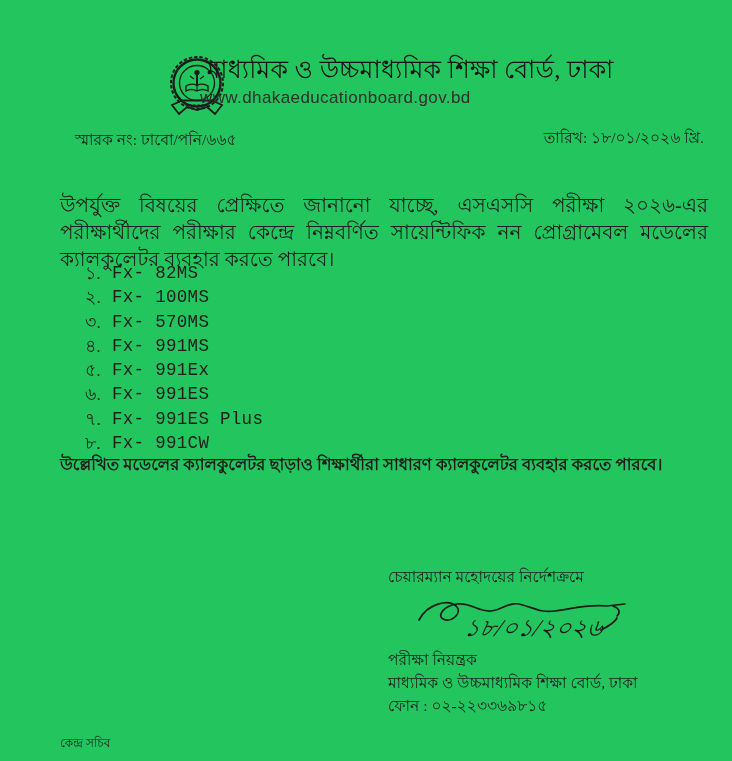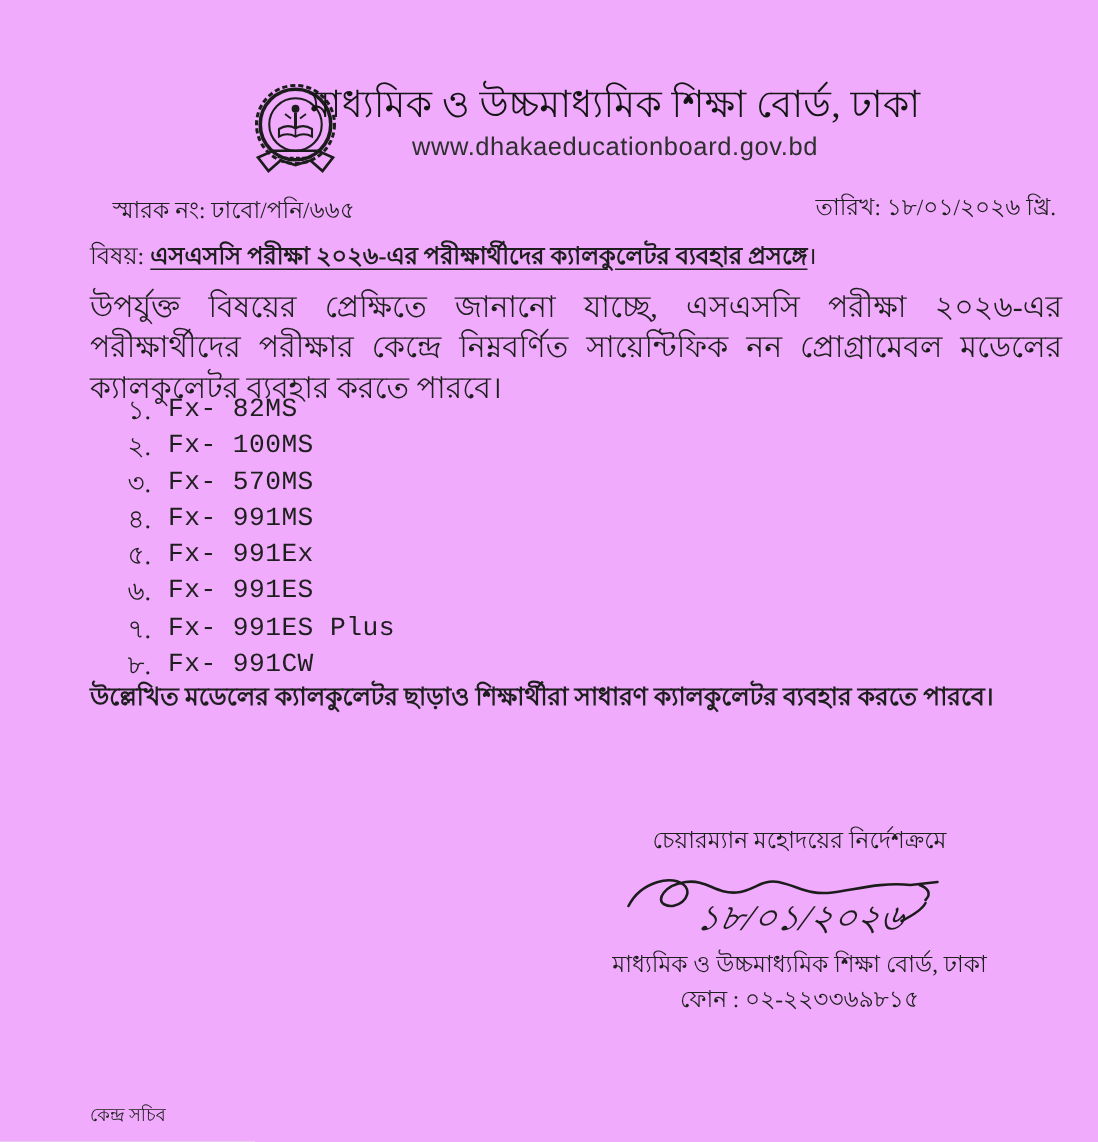--- a/index.html
+++ b/index.html
@@ -2,21 +2,21 @@
 <html><head>
 <meta charset="utf-8">
 <style>
   * { margin: 0; padding: 0; box-sizing: border-box; }
   html, body { background: #e9e9e9; }
   .page {
     position: relative;
     width: 732px;
     height: 761px;
     margin: 0 auto;
-    background: #f0abfc;
+    background: #22c55e;
     color: #1e1e1e;
     font-family: "Liberation Serif", "DejaVu Serif", serif;
     overflow: hidden;
   }
   
   .logo-wrap {
     position: absolute;
     left: 160px; top: 55px;
     width: 74px; height: 66px;
   }
@@ -27,21 +27,21 @@
     text-align: center;
     font-size: 25px;
     letter-spacing: 0.2px;
     color: #141414;
     white-space: nowrap;
   }
   .org-site {
     position: absolute;
     left: 200px; top: 88px;
     width: 420px;
-    text-align: center;
+    text-align: left;
     font-family: "Liberation Sans", "DejaVu Sans", sans-serif;
     font-size: 17px;
     color: #2e2e2e;
     letter-spacing: 0.4px;
   }
   
   .memo-no {
     position: absolute;
     left: 60px; top: 128px;
     font-size: 15.5px;
@@ -104,23 +104,23 @@
     font-size: 17px;
     font-weight: bold;
   }
   .important-note .note-text {
     text-decoration: underline;
     text-underline-offset: 3px;
   }
   
   .sig-block {
     position: absolute;
-    left: 388px; top: 550px;
+    left: 388px; top: 566px;
     width: 290px;
-    text-align: center;
+    text-align: left;
     font-size: 15.5px;
   }
   .sig-by-order { line-height: 22px; }
   .sig-art {
     width: 256px; height: 58px;
     margin: 2px auto 0 auto;
     display: block;
   }
   .sig-name   { line-height: 22px; }
   .sig-desig  { line-height: 23px; }
@@ -156,24 +156,20 @@
       <path class="seal-stroke" d="M12 50 L22 45.5 L52 45.5 L62 50 L55 59 L47 52 L37 55 L27 52 L19 59 Z" stroke-width="1.8" fill="#fefefe"></path>
       <path class="seal-stroke" d="M25 50 L49 50" stroke-width="1" stroke-dasharray="2.5,1.6"></path>
     </svg>
   </div>
   <div class="org-title">মাধ্যমিক ও উচ্চমাধ্যমিক শিক্ষা বোর্ড, ঢাকা</div>
   <div class="org-site">www.dhakaeducationboard.gov.bd</div>
 
   <div class="memo-no">স্মারক নং: ঢাবো/পনি/৬৬৫</div>
   <div class="doc-date">তারিখ: ১৮/০১/২০২৬ খ্রি.</div>
 
-  <div class="subject-line">
-    <span class="subj-label">বিষয়:</span>
-    <span class="subj-text">এসএসসি পরীক্ষা ২০২৬-এর পরীক্ষার্থীদের ক্যালকুলেটর ব্যবহার প্রসঙ্গে</span><span>।</span>
-  </div>
 
   <div class="para-1">উপর্যুক্ত বিষয়ের প্রেক্ষিতে জানানো যাচ্ছে, এসএসসি পরীক্ষা ২০২৬-এর পরীক্ষার্থীদের পরীক্ষার কেন্দ্রে নিম্নবর্ণিত সায়েন্টিফিক নন প্রোগ্রামেবল মডেলের ক্যালকুলেটর ব্যবহার করতে পারবে।</div>
 
   <div class="calc-list">
     <div class="row">
       <span class="num">১.</span>
       <span class="model">Fx- 82MS</span>
     </div>
     <div class="row">
       <span class="num">২.</span>
@@ -211,19 +207,20 @@
   <div class="sig-block">
     <div class="sig-by-order">চেয়ারম্যান মহোদয়ের নির্দেশক্রমে</div>
     <svg class="sig-art" viewBox="0 0 256 58">
       <path class="pen" d="M14 30 C22 14 44 8 52 17 C57 24 46 33 38 29 C32 26 38 16 52 14 C66 12 72 22 86 21 C98 20 102 12 114 14 C128 17 134 23 150 21 C166 19 182 14 202 16 L220 14"></path>
       <path class="pen" d="M208 16 C214 18 216 22 212 26" stroke-width="1.4"></path>
       <g transform="translate(58,46) skewX(-12)">
         <text x="0" y="0" font-size="24" font-style="italic" fill="#1c1c1c" font-family="Liberation Serif, DejaVu Serif, serif">১৮/০১/২০২৬</text>
       </g>
       <path class="pen" d="M196 40 C204 36 210 32 212 28" stroke-width="1.4"></path>
     </svg>
+    <div class="sig-desig">পরীক্ষা নিয়ন্ত্রক</div>
     <div class="sig-org">মাধ্যমিক ও উচ্চমাধ্যমিক শিক্ষা বোর্ড, ঢাকা</div>
     <div class="sig-phone">ফোন : ০২-২২৩৩৬৯৮১৫</div>
   </div>
 
   <div class="recipient">কেন্দ্র সচিব</div>
 
 </div>
 
 </body></html>

